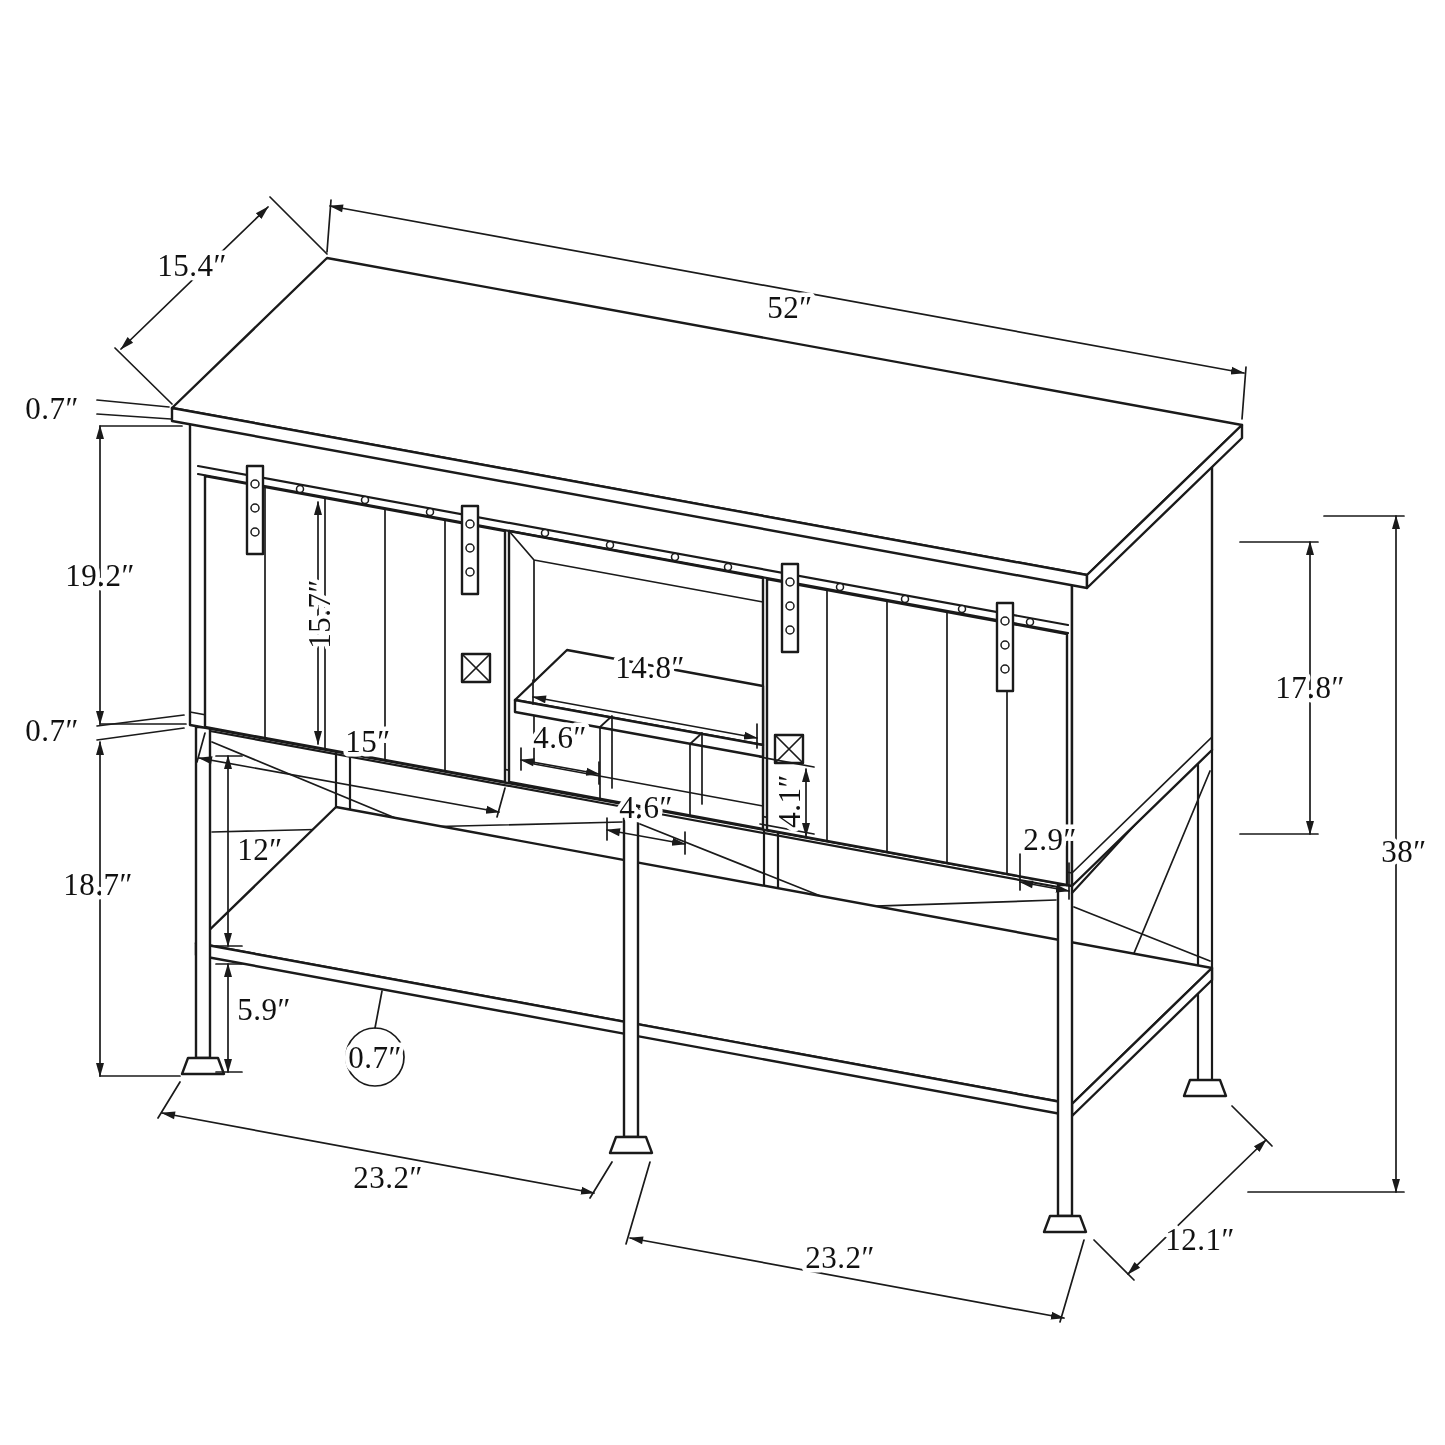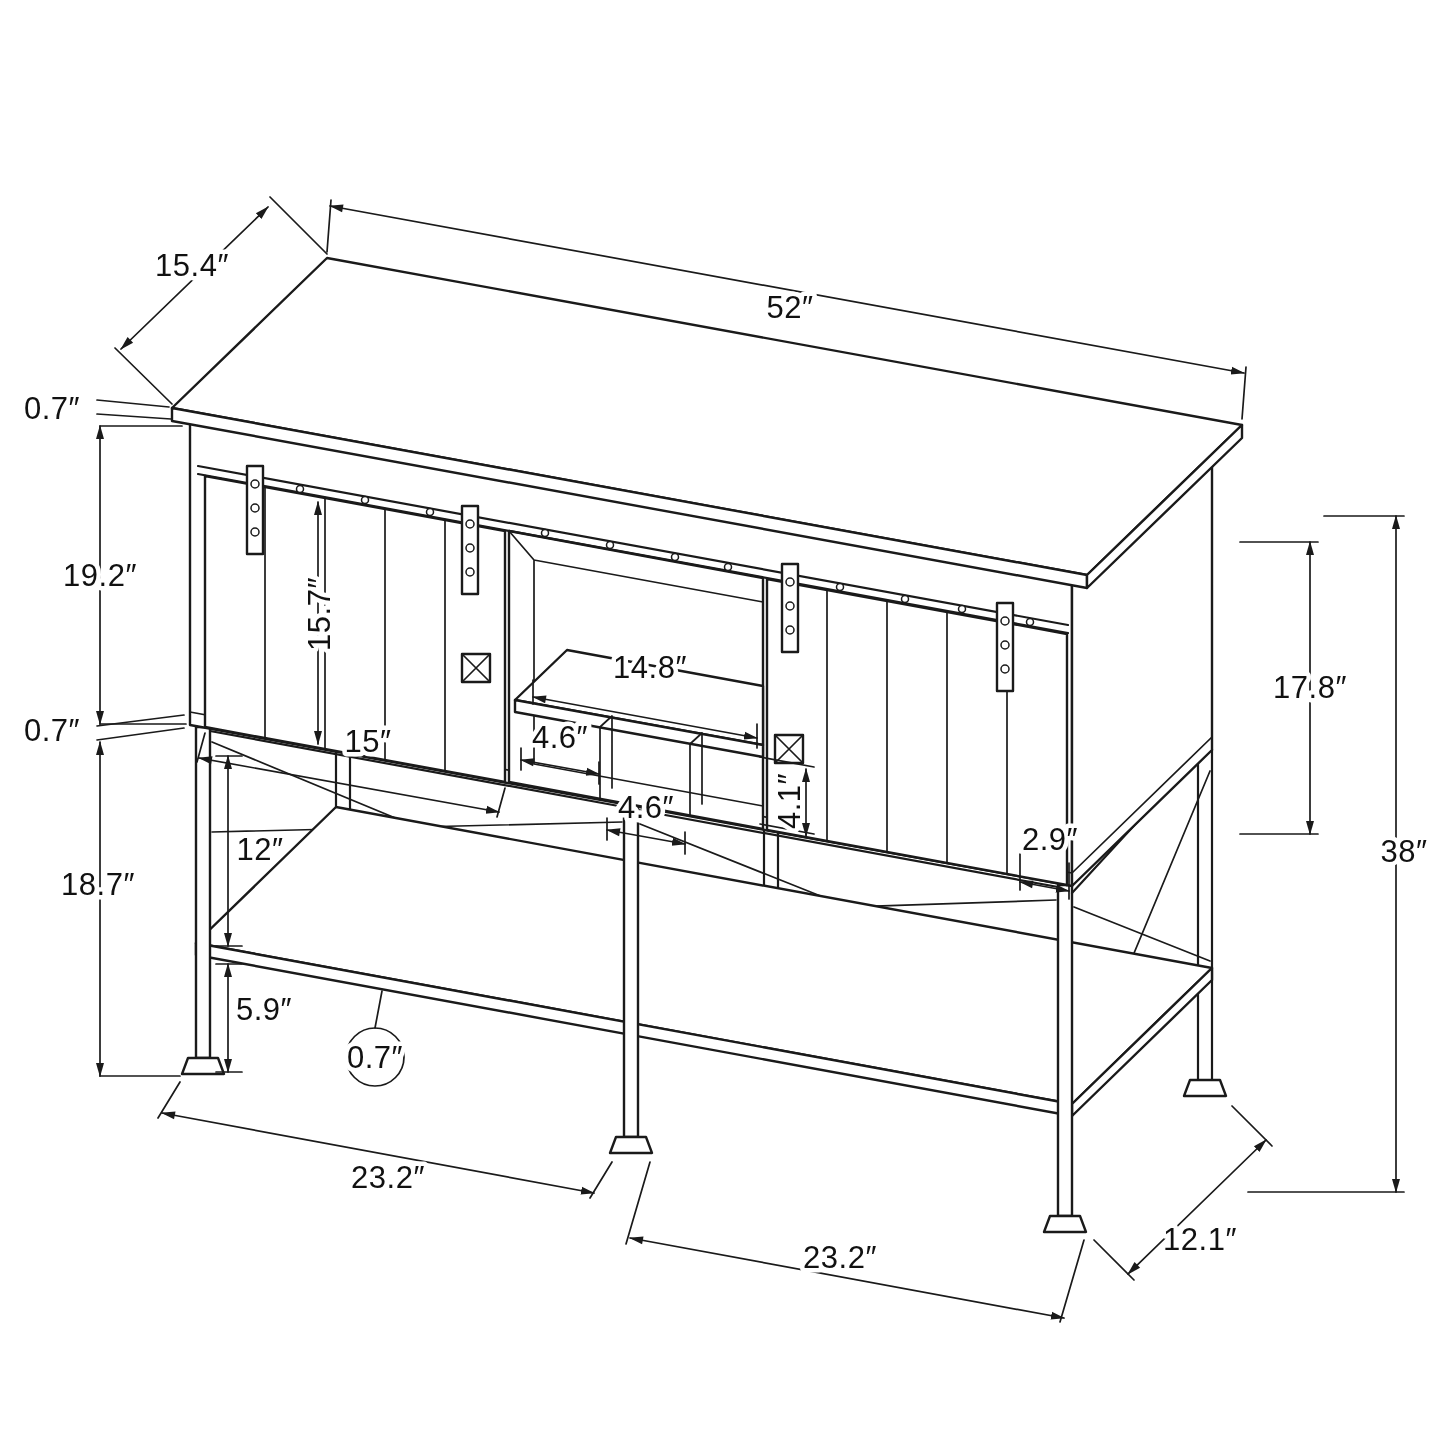--- a/index.html
+++ b/index.html
@@ -1,17 +1,17 @@
 <!DOCTYPE html>
 <html><head>
 <meta charset="utf-8">
 <style>
   html,body{margin:0;padding:0;background:#ffffff;}
   .stage{width:1445px;height:1445px;background:#ffffff;position:relative;overflow:hidden;
-         font-family:Liberation Sans, sans-serif;}
+         font-family:Liberation Serif, serif;}
   svg{display:block;}
   .outline{fill:#ffffff;stroke:#1a1a1a;stroke-width:2.4;stroke-linejoin:round;}
   .ln{fill:none;stroke:#1a1a1a;stroke-width:2.2;stroke-linecap:round;stroke-linejoin:round;}
   .thin{stroke-width:1.7;}
   .dim{fill:none;stroke:#1a1a1a;stroke-width:1.7;stroke-linecap:round;stroke-linejoin:round;}
   .bolt{fill:#ffffff;stroke:#1a1a1a;stroke-width:1.5;}
   .dim-label{font-size:31px;letter-spacing:.5px;fill:#111111;
              paint-order:stroke fill;stroke:#ffffff;stroke-width:9px;stroke-linejoin:round;}
 </style>
 </head>

